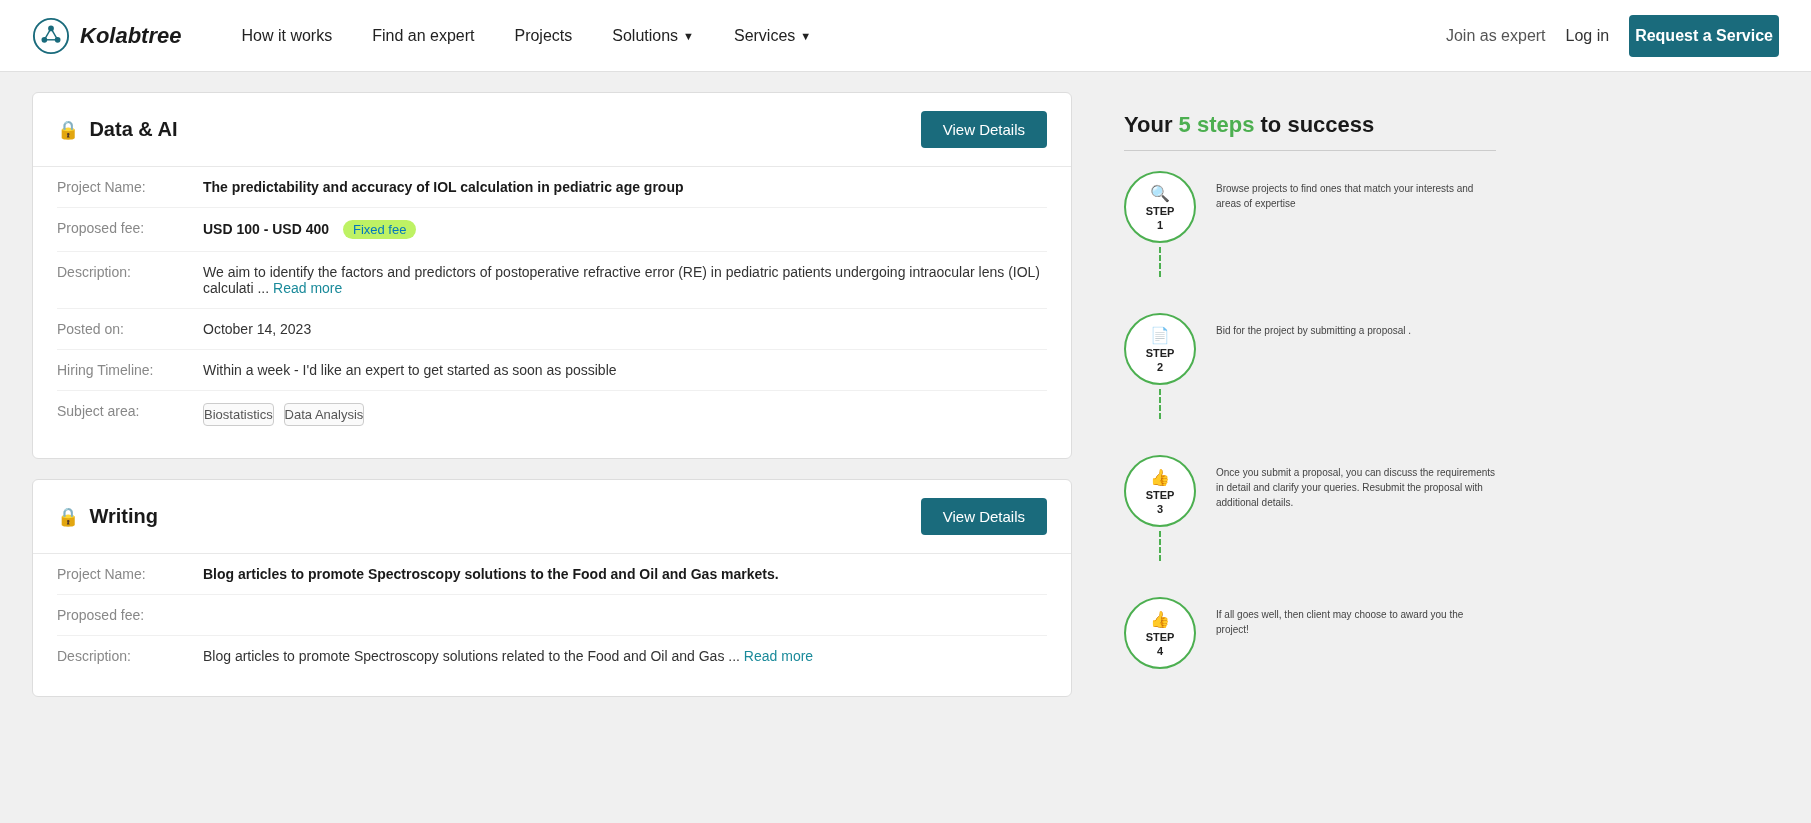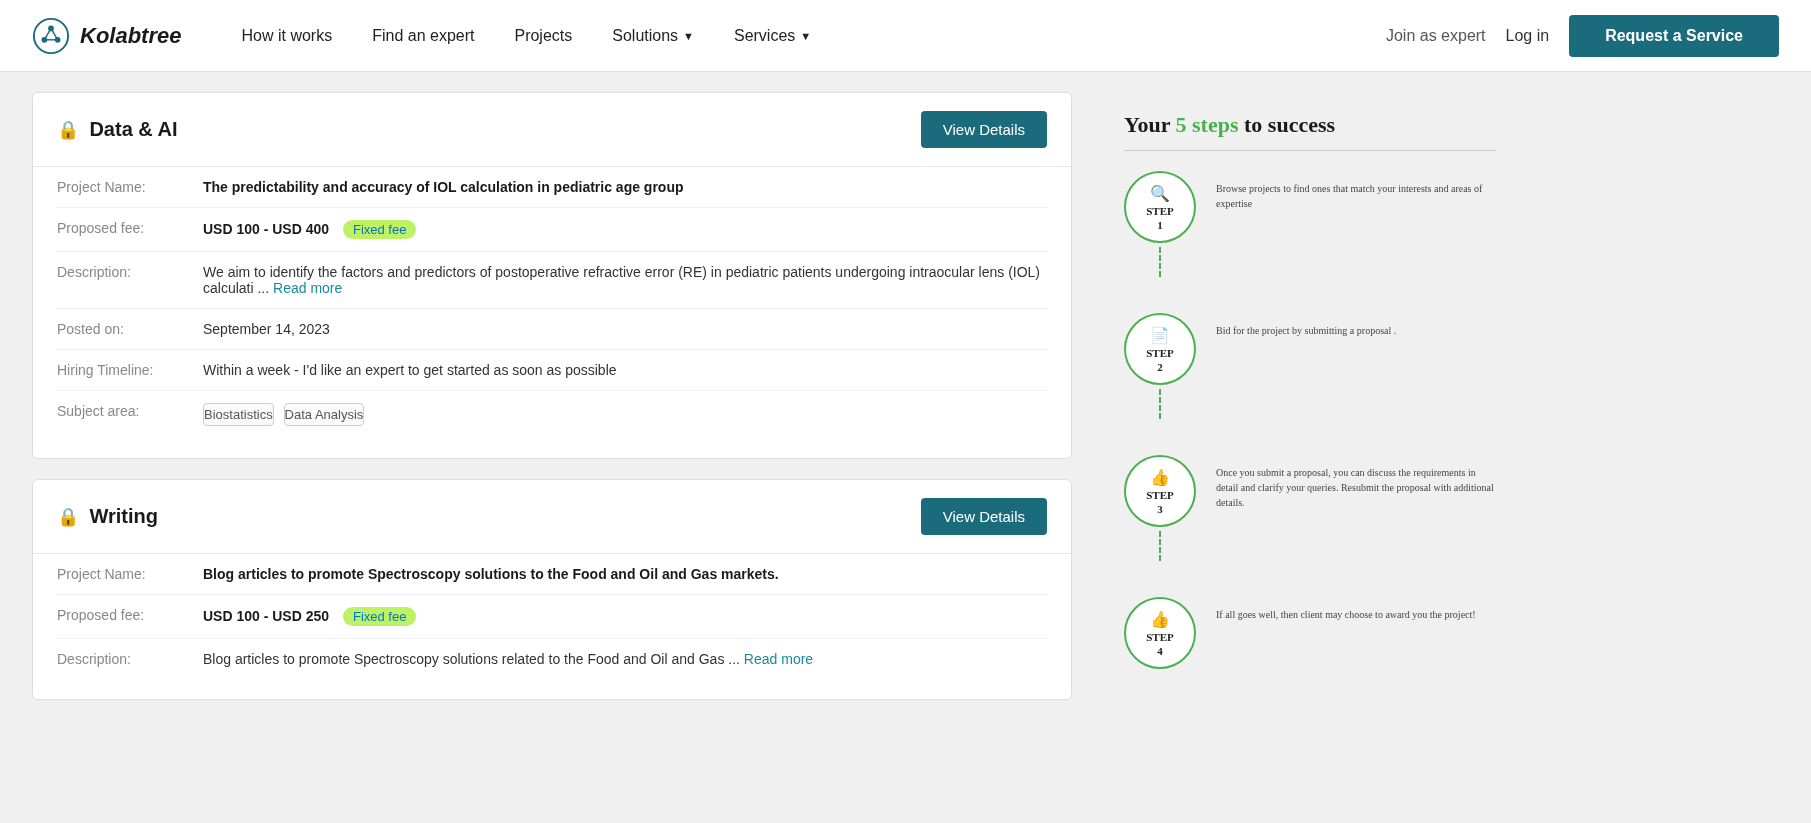--- a/index.html
+++ b/index.html
@@ -64,21 +64,21 @@
     }
     .login-btn {
       font-size: 16px;
       color: #333;
       cursor: pointer;
     }
     .request-service-btn {
       background: #1a6b7c;
       color: #fff;
       border: none;
-      padding: 12px 36px;
+      padding: 12px 6px;
       font-size: 16px;
       font-weight: bold;
       border-radius: 4px;
       cursor: pointer;
       white-space: nowrap;
     }
 
     
     .main-container {
       display: flex;
@@ -179,21 +179,20 @@
       margin-right: 6px;
       background: #fafafa;
     }
 
     
     .right-column {
       width: 420px;
       flex-shrink: 0;
       margin-left: 28px;
       background: #f0f0f0;
-      font-family: Liberation Serif, serif;
     }
 
     .steps-panel {
       background: #f0f0f0;
       padding: 20px 24px;
     }
     .steps-title {
       font-size: 22px;
       font-weight: bold;
       color: #1a1a1a;
@@ -320,21 +319,21 @@
         </div>
         <div class="project-field">
           <span class="field-label">Description:</span>
           <span class="field-value">
             <span>We aim to identify the factors and predictors of postoperative refractive error (RE) in pediatric patients undergoing intraocular lens (IOL) calculati ...</span>
             <a class="read-more-link">Read more</a>
           </span>
         </div>
         <div class="project-field">
           <span class="field-label">Posted on:</span>
-          <span class="field-value">September 14, 2023</span>
+          <span class="field-value">October 14, 2023</span>
         </div>
         <div class="project-field">
           <span class="field-label">Hiring Timeline:</span>
           <span class="field-value">Within a week - I'd like an expert to get started as soon as possible</span>
         </div>
         <div class="project-field">
           <span class="field-label">Subject area:</span>
           <span class="field-value">
             <span class="subject-tag">Biostatistics</span>
             <span class="subject-tag">Data Analysis</span>
@@ -353,24 +352,20 @@
       </div>
       <div class="project-card-body">
         <div class="project-field">
           <span class="field-label">Project Name:</span>
           <span class="field-value">
             <strong>Blog articles to promote Spectroscopy solutions to the Food and Oil and Gas markets.</strong>
           </span>
         </div>
         <div class="project-field">
           <span class="field-label">Proposed fee:</span>
-          <span class="field-value">
-            <strong>USD 100 - USD 250</strong>
-            <span class="fixed-fee-badge">Fixed fee</span>
-          </span>
         </div>
         <div class="project-field">
           <span class="field-label">Description:</span>
           <span class="field-value">
             <span>Blog articles to promote Spectroscopy solutions related to the Food and Oil and Gas ...</span>
             <a class="read-more-link">Read more</a>
           </span>
         </div>
       </div>
     </div>

